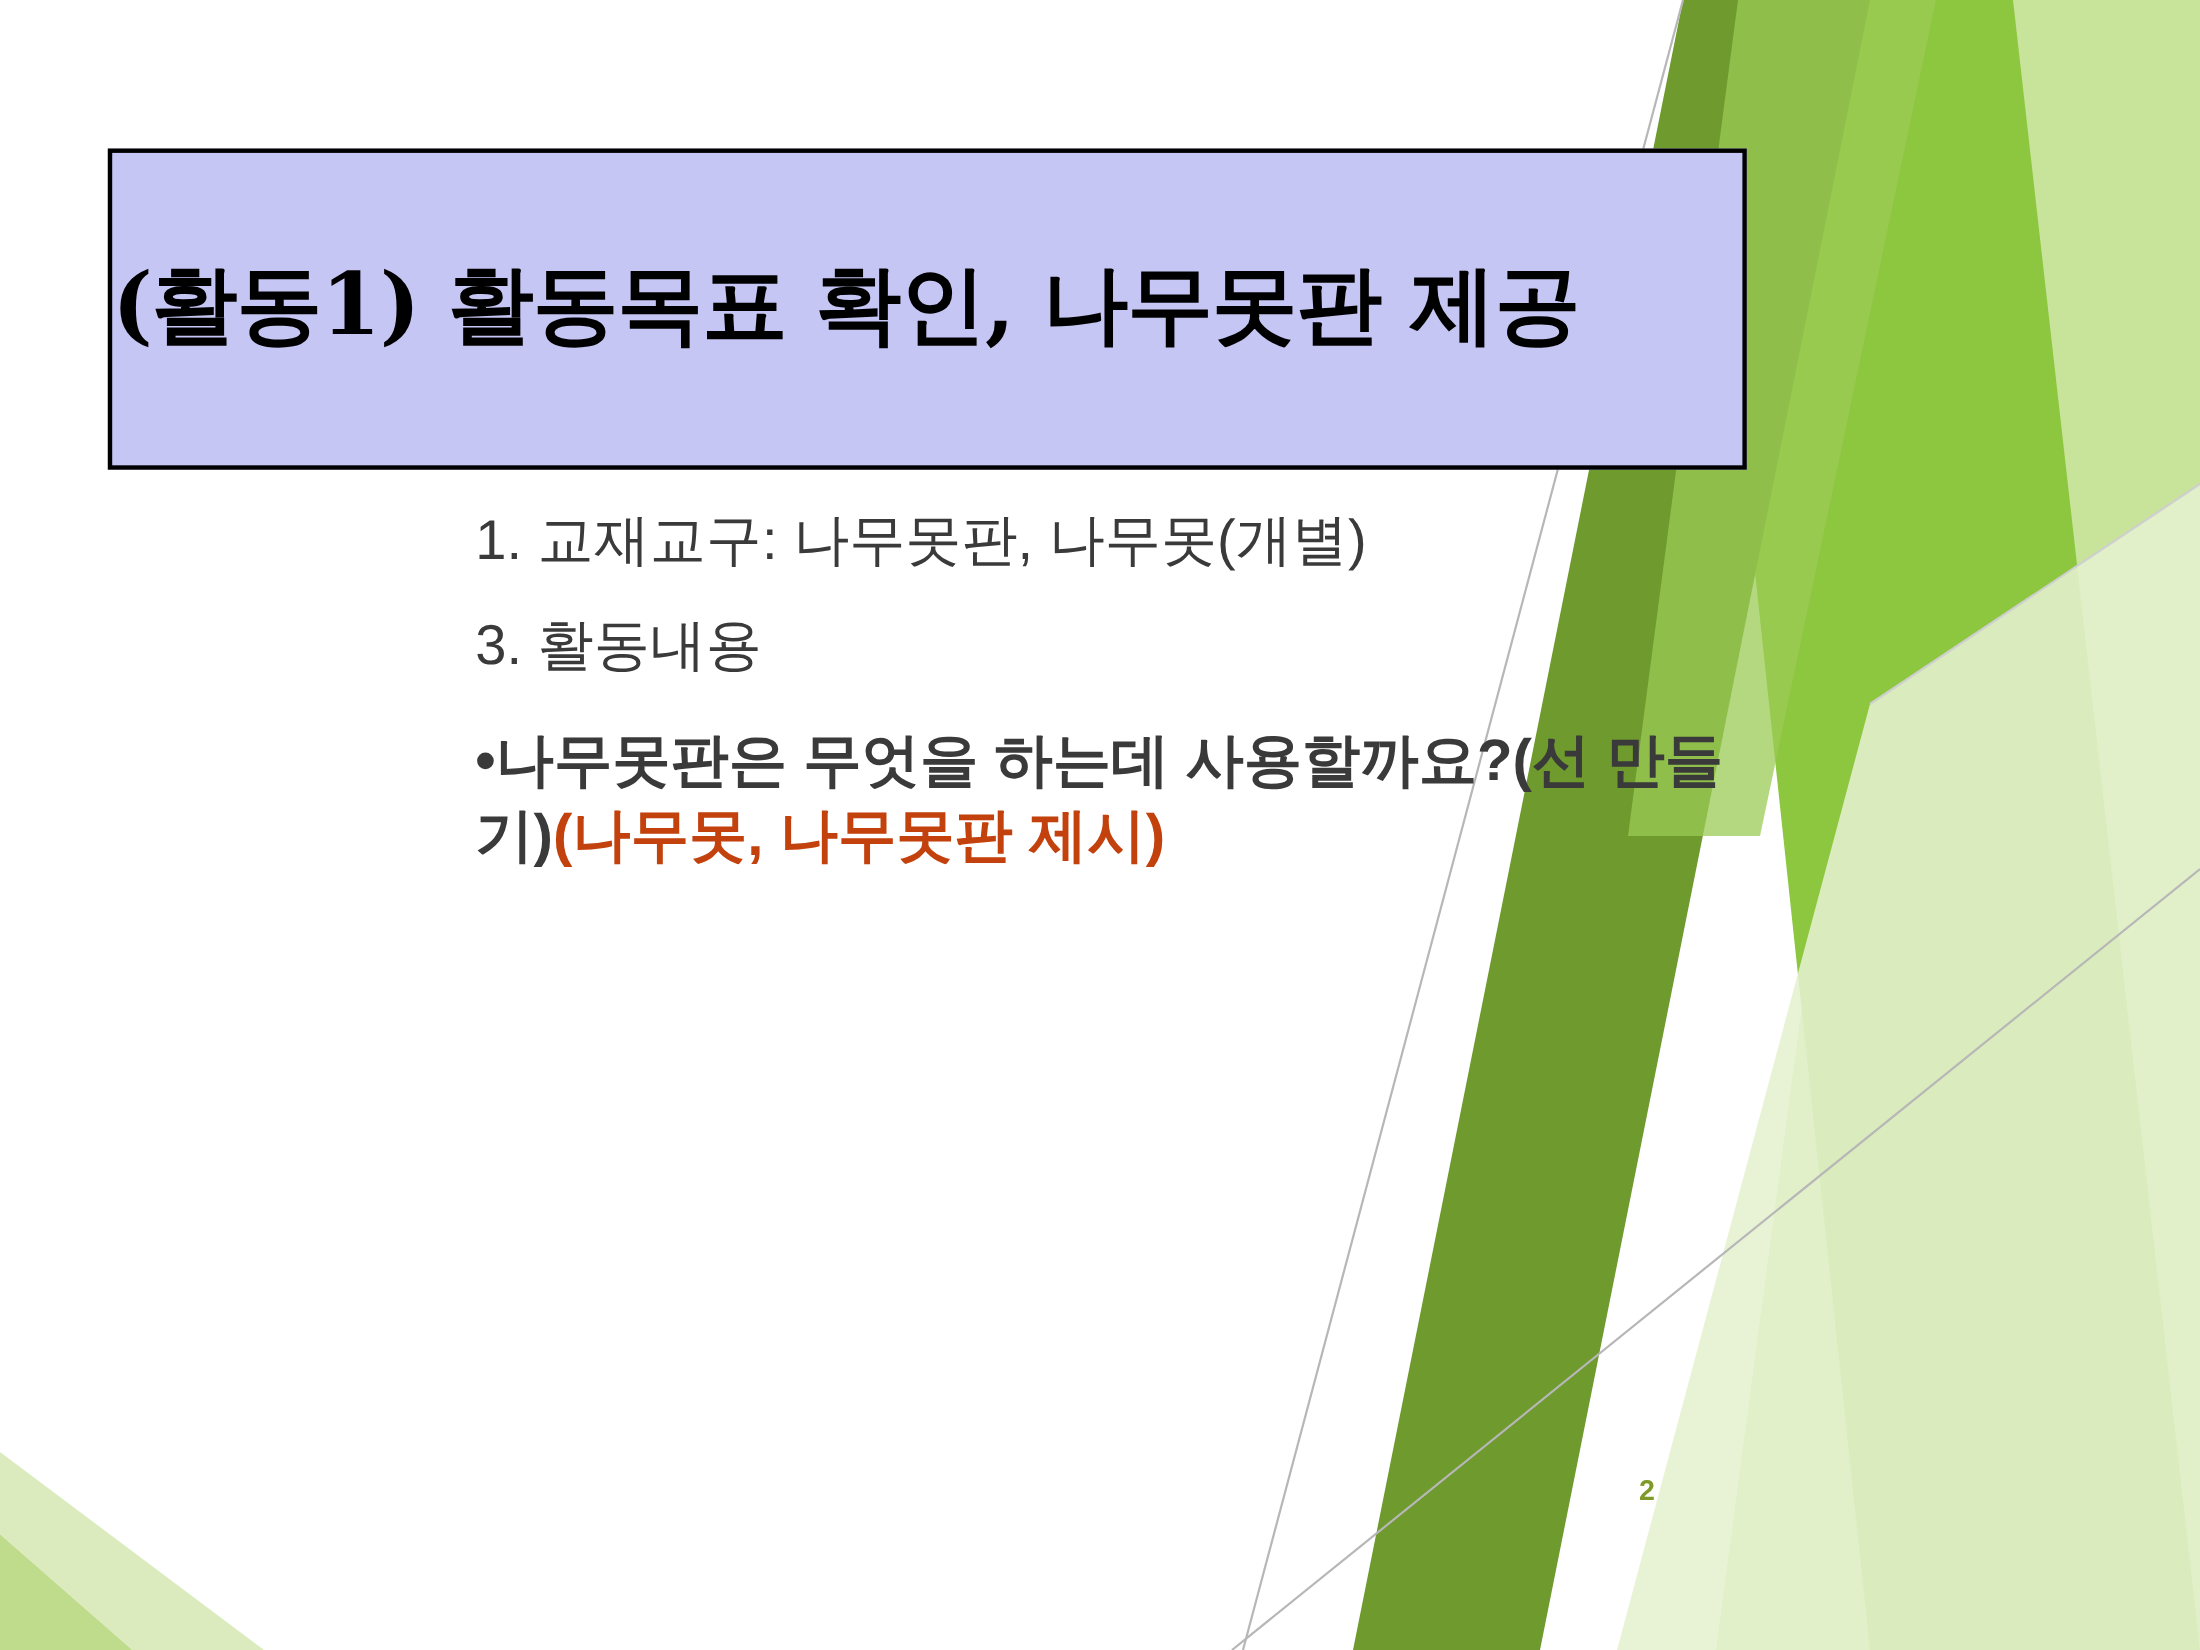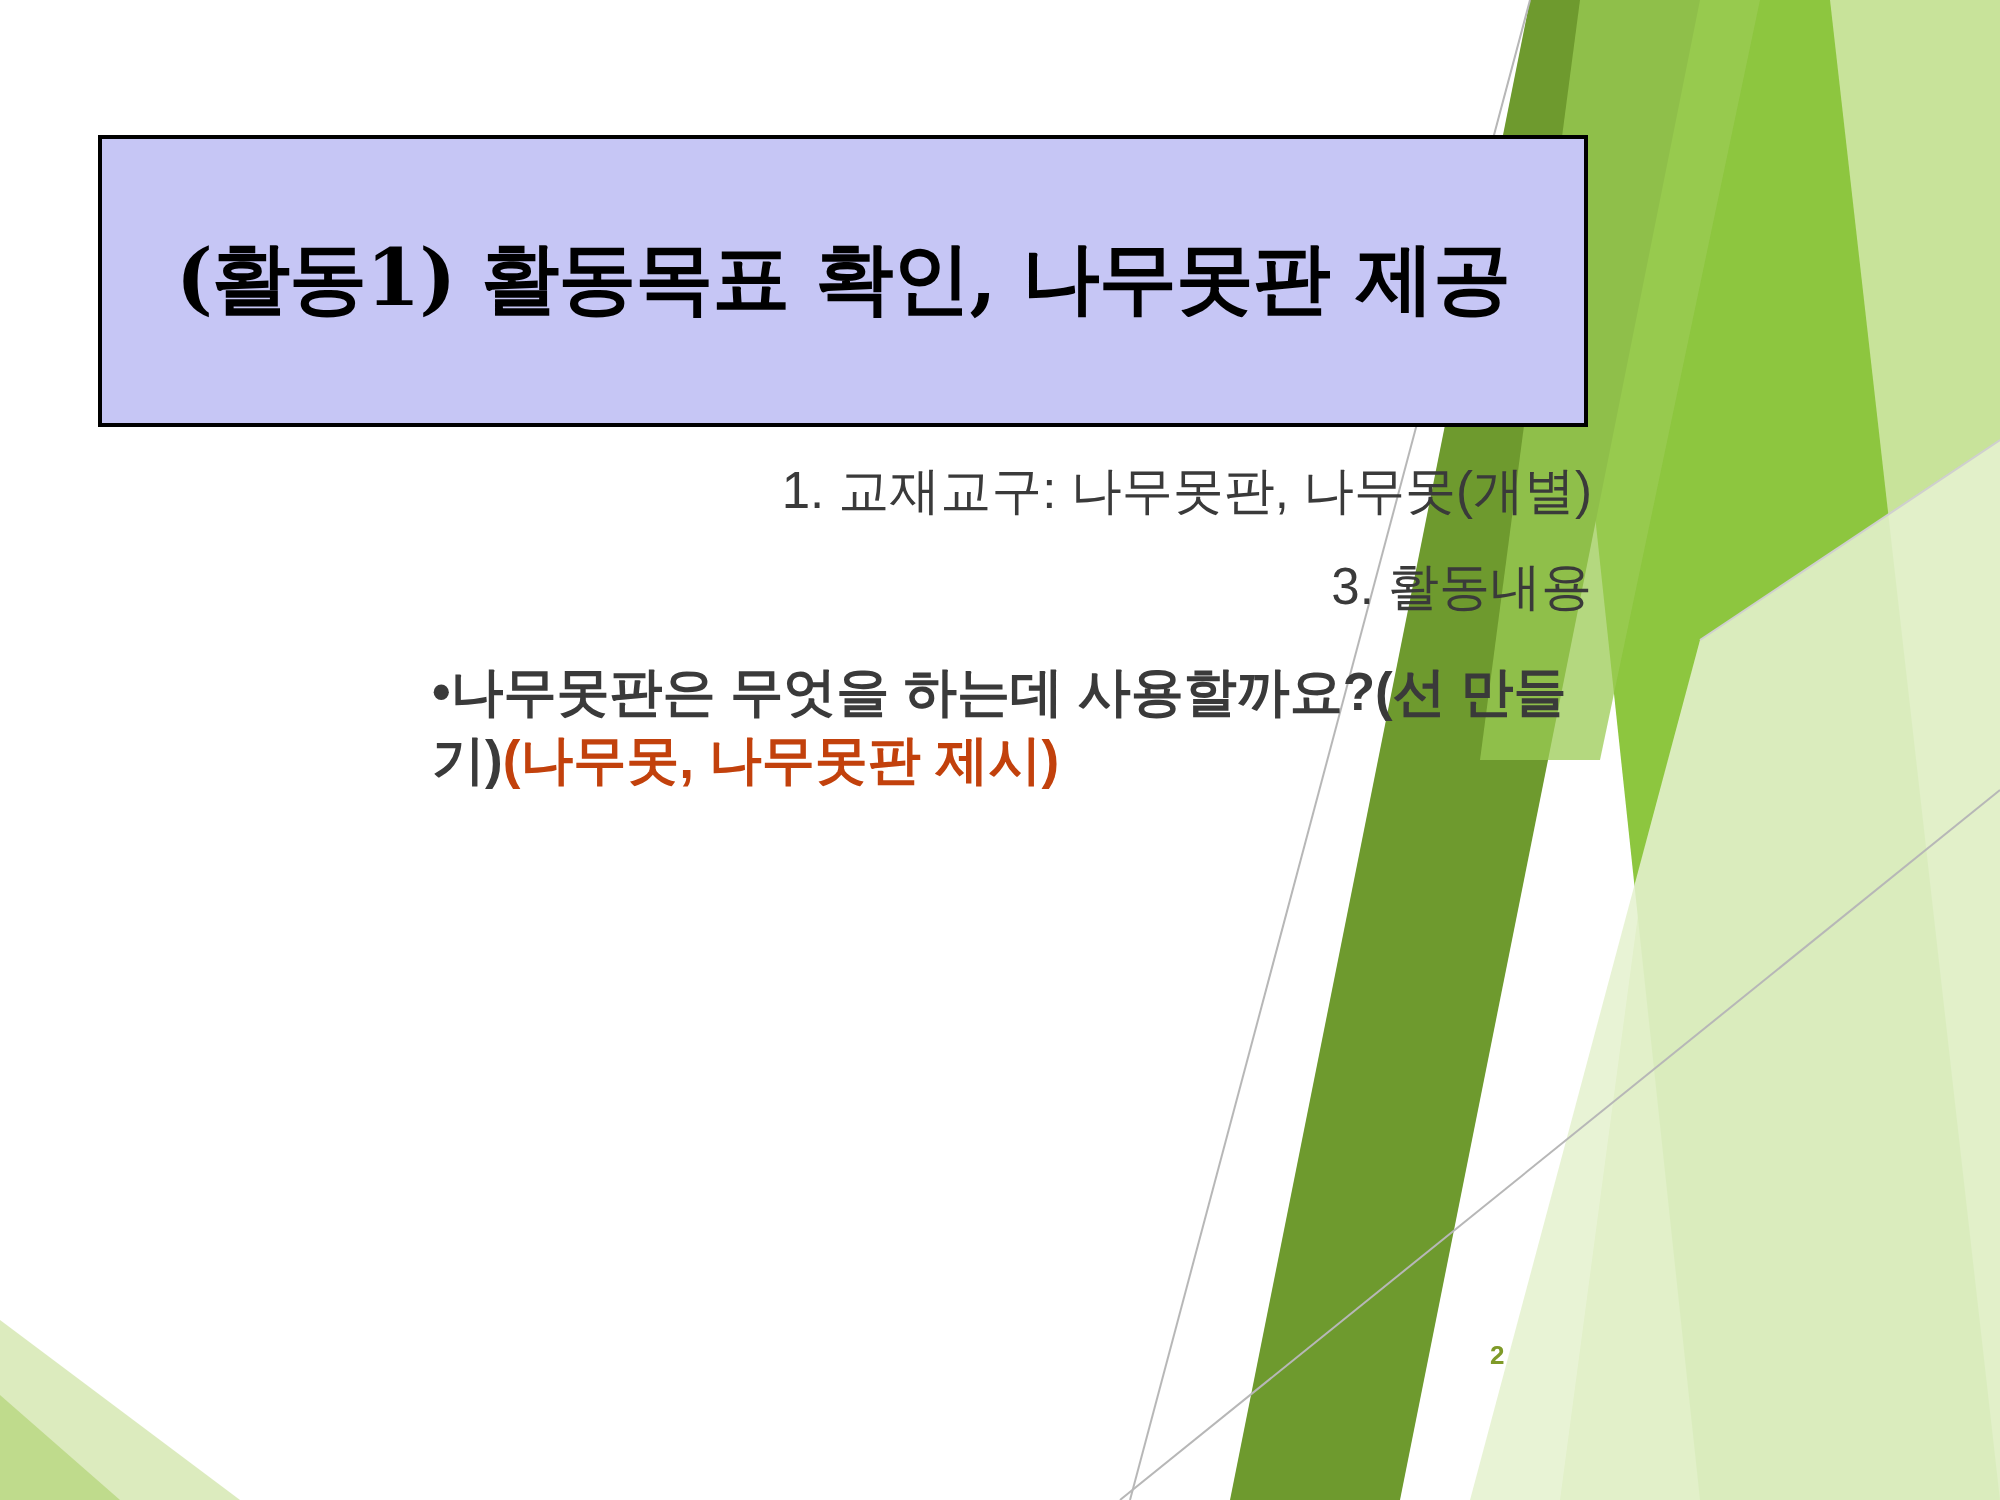--- a/index.html
+++ b/index.html
@@ -29,21 +29,20 @@
     position: absolute;
     left: 98px;
     top: 135px;
     width: 1490px;
     height: 292px;
     background: #C6C6F5;
     border: 4px solid #000000;
     box-sizing: border-box;
     display: flex;
     align-items: center;
-    justify-content: center;
   }
   #title-text {
     font-family: "DejaVu Serif", "Liberation Serif", serif;
     font-weight: bold;
     font-size: 78px;
     line-height: 1.05;
     color: #000000;
     letter-spacing: -1px;
     white-space: nowrap;
     padding-bottom: 6px;
@@ -56,21 +55,20 @@
     top: 455px;
     width: 1160px;
   }
   .num-line {
     font-size: 51px;
     line-height: 1.42;
     color: #3A3A3A;
     font-weight: 400;
     margin-bottom: 24px;
     white-space: nowrap;
-    text-align: right;
   }
   .bullet-para {
     font-size: 53px;
     line-height: 1.28;
     color: #3A3A3A;
     font-weight: bold;
     margin-top: 34px;
     margin-bottom: 22px;
     text-indent: 0;
   }

